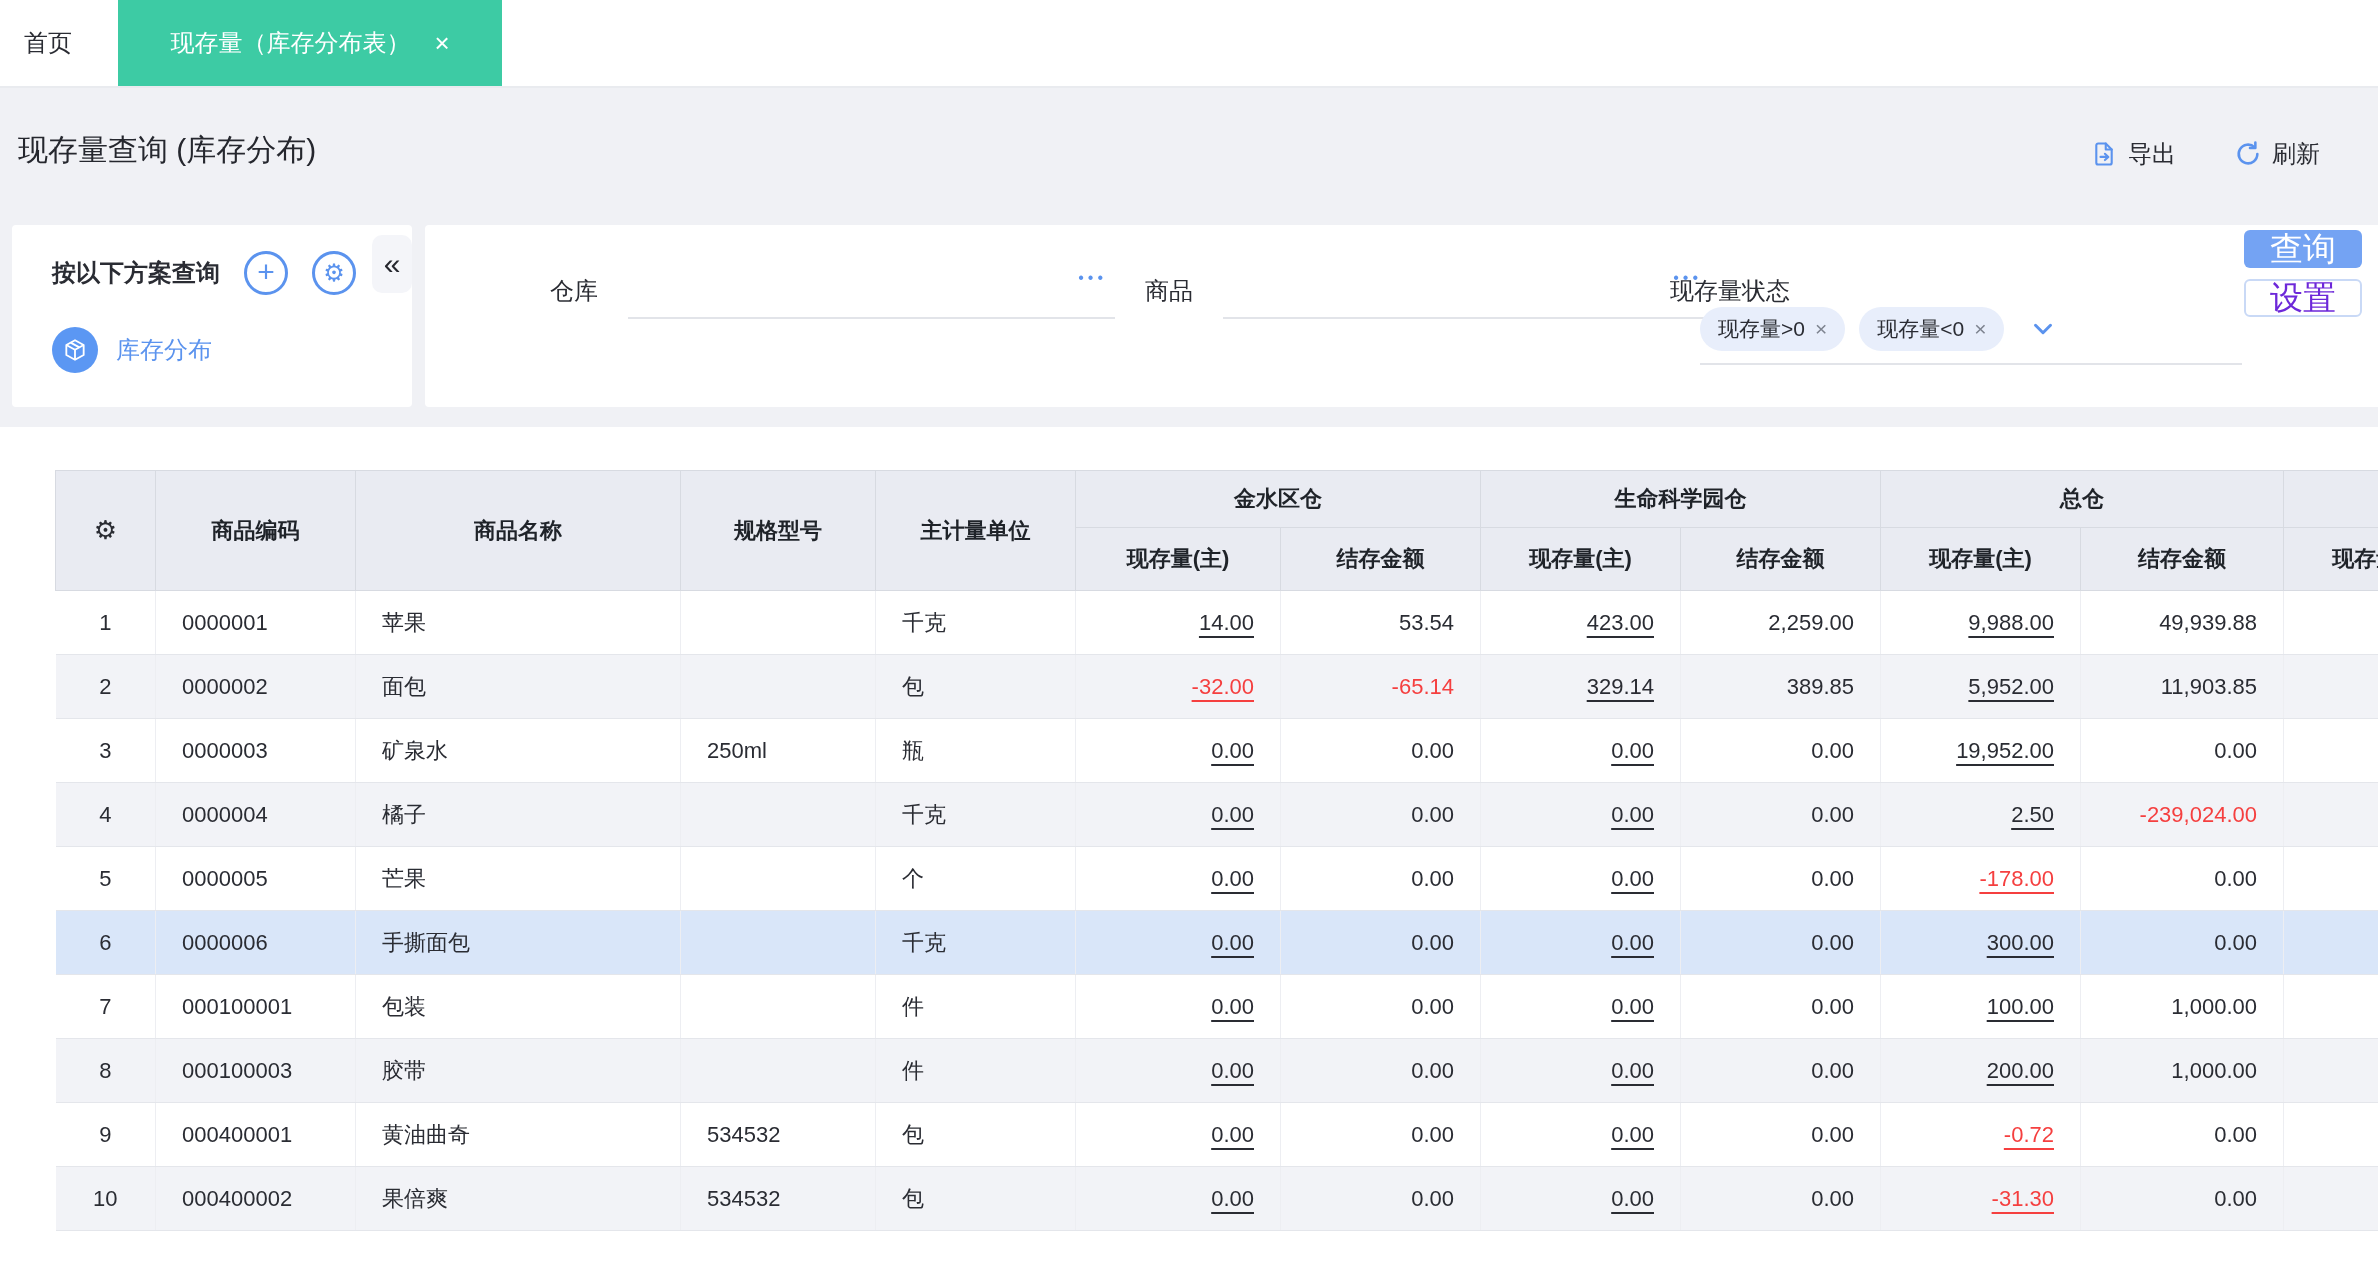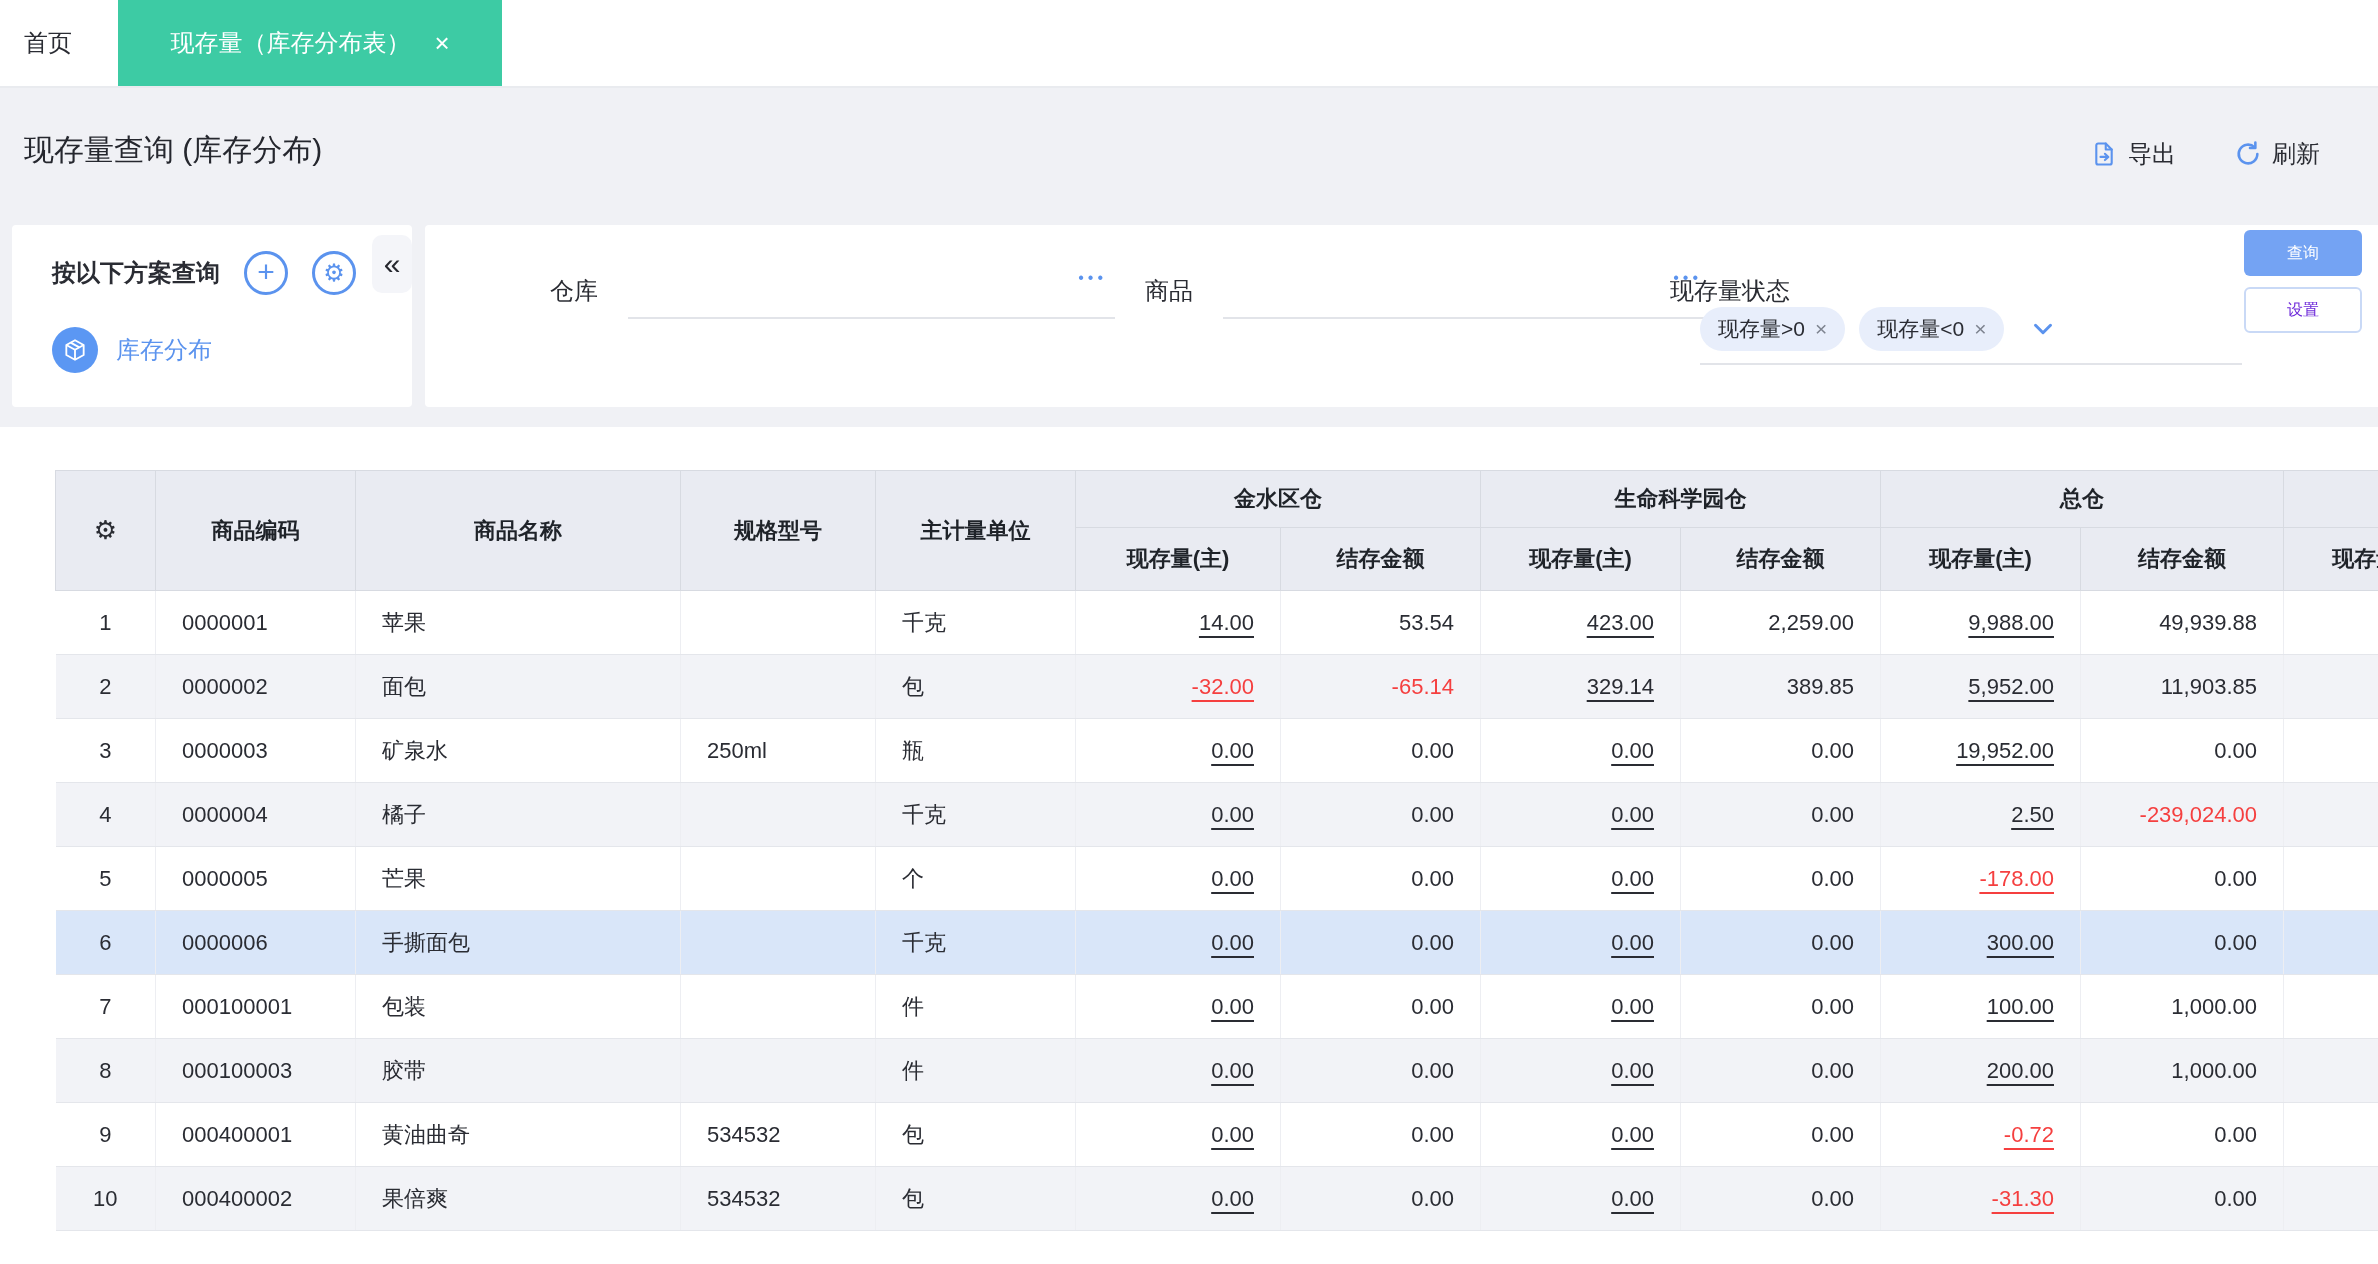--- a/index.html
+++ b/index.html
@@ -6,21 +6,21 @@
   html,body { width:2378px; height:1264px; overflow:hidden;
     font-family:"Liberation Sans","DejaVu Sans",sans-serif; background:#F0F1F5; color:#2A2C33; }
 
   
   .tabbar { height:88px; background:#fff; display:flex; align-items:stretch; border-bottom:2px solid #E9EBEF; }
   .tab-home { width:96px; display:flex; align-items:center; justify-content:center; font-size:24px; color:#2A2C33; cursor:pointer; }
   .tab-active { margin-left:22px; width:384px; background:#3DCBA4; color:#fff; display:flex; align-items:center; justify-content:center; gap:24px; font-size:24px; cursor:pointer; }
   .tab-close { font-size:26px; line-height:1; color:#fff; }
 
   
-  .page-head { position:absolute; top:90px; left:10px; right:0; height:135px; }
+  .page-head { position:absolute; top:90px; left:4px; right:0; height:135px; }
   .page-title { position:absolute; left:14px; top:40px; font-size:30px; font-weight:400; color:#25272e; }
   .head-actions { position:absolute; right:58px; top:48px; display:flex; gap:58px; }
   .head-btn { display:flex; align-items:center; gap:10px; font-size:24px; color:#2A2C33; cursor:pointer; }
   .head-btn svg { width:28px; height:28px; }
 
   
   .cards { position:absolute; top:225px; left:12px; right:0; height:182px; display:flex; }
   .card { background:#fff; border-radius:4px; }
   .card-left { width:400px; position:relative; padding:26px 0 0 40px; }
   .card-right { flex:1; margin-left:13px; position:relative; border-radius:4px 0 0 4px; }
@@ -48,21 +48,21 @@
   .f-status    { left:1245px; top:28px; width:572px;flex-direction:column; }
   .f-status .field-label { padding-top:22px; }
   .tags-line { margin-left:30px; flex:1; border-bottom:2px solid #E2E4E9; padding-bottom:12px;
     display:flex; align-items:center; gap:14px; }
   .tag { background:#E8EEFB; border-radius:999px; height:44px; display:flex; align-items:center;
     padding:0 18px; font-size:21px; color:#2A2C33; gap:10px; cursor:pointer; white-space:nowrap; }
   .tag-x { color:#7d838f; font-size:21px; }
   .tags-line svg { width:30px; height:30px; margin-left:10px; flex:none; cursor:pointer; }
 
   .btns { position:absolute; right:16px; top:5px; display:flex; flex-direction:column; gap:11px; }
-  .btn { width:118px; height:46px; border-radius:6px; font-size:16px; display:flex; align-items:center; justify-content:center; cursor:pointer; }
+  .btn { width:118px; height:38px; border-radius:6px; font-size:33px; display:flex; align-items:center; justify-content:center; cursor:pointer; }
   .btn-primary { background:#74A3F3; color:#fff; }
   .btn-ghost { background:#fff; border:2px solid #C9D9F6; color:#6d28d9; }
 
   
   .table-card { position:absolute; top:427px; left:0; right:0; bottom:0; background:#fff; }
   .table-wrap { position:absolute; left:55px; top:43px; width:2323px; overflow:hidden; }
   table { border-collapse:collapse; table-layout:fixed; width:2628px; font-size:22px; }
   thead th { background:#E9EBF2; border:1px solid #D7DAE1; font-weight:600; color:#1f2329; }
   thead tr.gr th { height:57px; }
   thead tr.sr th { height:63px; }

